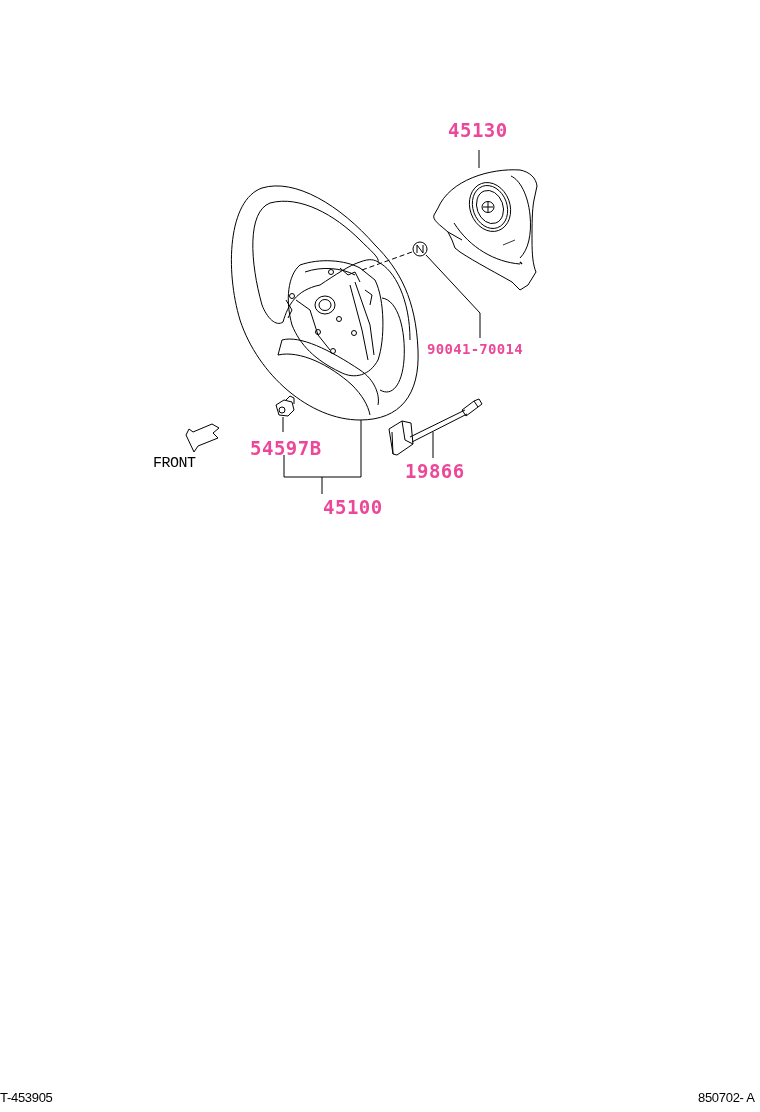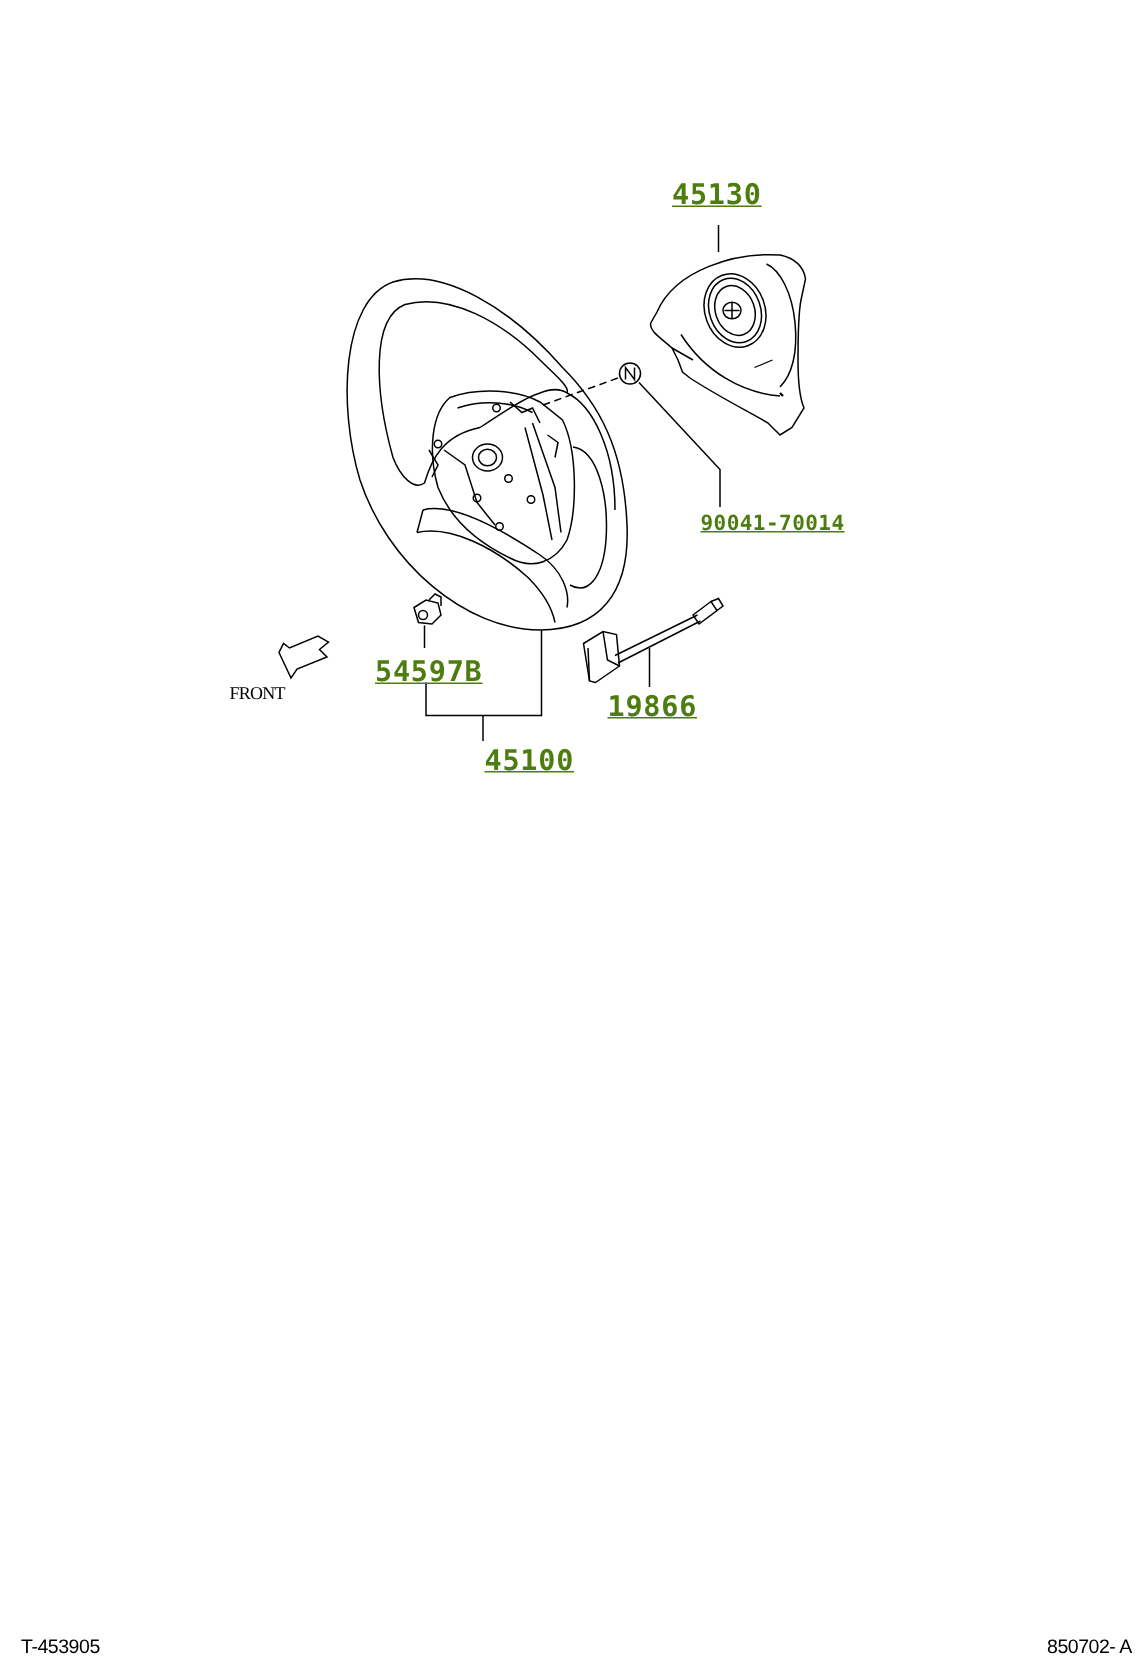--- a/index.html
+++ b/index.html
@@ -2,32 +2,31 @@
 <html><head>
 <meta charset="utf-8">
 <style>
   html, body { margin: 0; padding: 0; background: #ffffff; }
   body { width: 760px; height: 1112px; position: relative; overflow: hidden; font-family: "DejaVu Sans Mono", monospace; }
   .diagram { position: absolute; left: 0; top: 0; width: 760px; height: 1112px; }
   .part-label {
     position: absolute;
     font-family: "DejaVu Sans Mono", "Liberation Mono", monospace;
     font-weight: bold;
-    color: #4d7c0f;
+    color: #ec4899;
     font-size: 19px;
     letter-spacing: 0.5px;
     line-height: 1;
     white-space: nowrap;
-    text-decoration: underline;
   }
-  .part-label.small { font-size: 14px; letter-spacing: 0.3px; margin-left: 40px; }
+  .part-label.small { font-size: 14px; letter-spacing: 0.3px; }
   .front-label {
     position: absolute;
-    font-family: Liberation Serif, serif;
-    font-size: 12px;
+    font-family: Liberation Mono, monospace;
+    font-size: 15px;
     color: #000;
     letter-spacing: -0.5px;
   }
   .footer-code {
     position: absolute;
     font-family: "Liberation Sans", sans-serif;
     font-size: 13px;
     color: #000;
     letter-spacing: -0.3px;
   }
@@ -132,15 +131,15 @@
   <div class="part-label" style="left:448px; top:121px;">45130</div>
   <div class="part-label small" style="left:427px; top:342px;">90041-70014</div>
   <div class="part-label" style="left:250px; top:439px;">54597B</div>
   <div class="part-label" style="left:294px; top:498px;margin-left:29px;">45100</div>
   <div class="part-label" style="left:405px; top:462px;">19866</div>
 
   
   <div class="front-label" style="left:153px; top:455px;">FRONT</div>
 
   
-  <div class="footer-code" style="left:14px; top:1090px;">T-453905</div>
+  <div class="footer-code" style="left:0; top:1090px;">T-453905</div>
   <div class="footer-code" style="left:698px; top:1090px;">850702- A</div>
 </div>
 
 </body></html>

